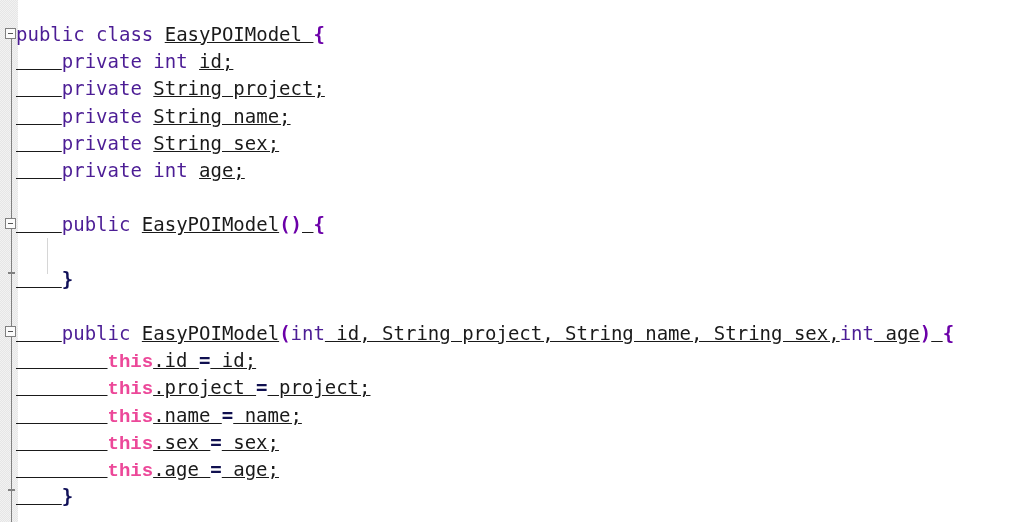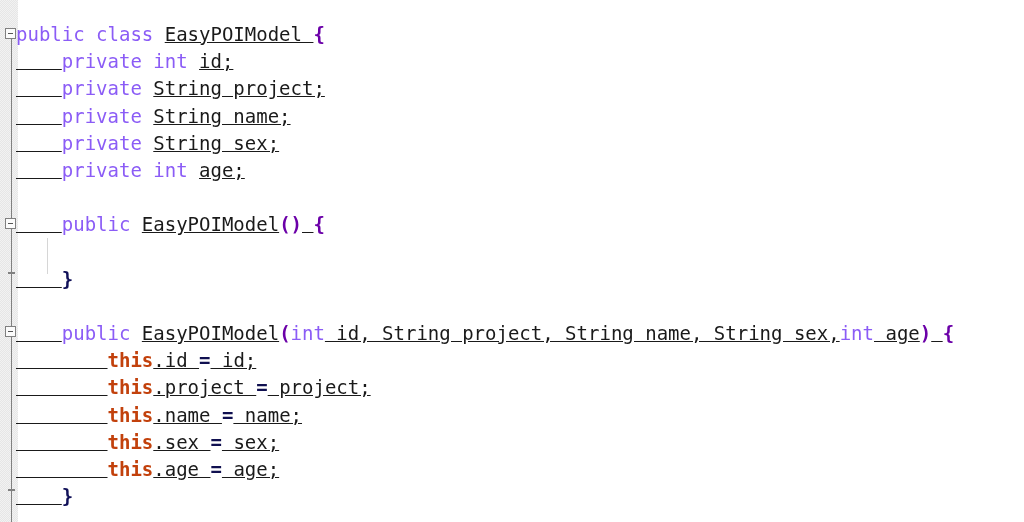--- a/index.html
+++ b/index.html
@@ -78,25 +78,25 @@
     font-size: 19px;
     line-height: 27.2px;
     white-space: pre;
     letter-spacing: 0px;
     font-family: "DejaVu Sans Mono", "Liberation Mono", monospace;
   }
   .line {
     height: 27.2px;
     white-space: pre;
   }
-  .kw     { color: #8b5cf6; }
+  .kw     { color: #4c1d95; }
   .plain  { color: #1a1a1a; text-decoration: underline; }
   .brace  { color: #6b00a8; font-weight: bold; }
   .paren  { color: #6b00a8; font-weight: bold; }
-  .this   { color: #c2410c; font-weight: bold; }
+  .this   { color: #ec4899; font-weight: bold; font-family: Liberation Mono, monospace; }
   .op     { color: #101050; font-weight: bold; }
   .endbrace { color: #101058; font-weight: bold; }
 
   
   .indent-guide {
     position: absolute;
     width: 1px;
     background: #d6d6d6;
   }
 </style>

